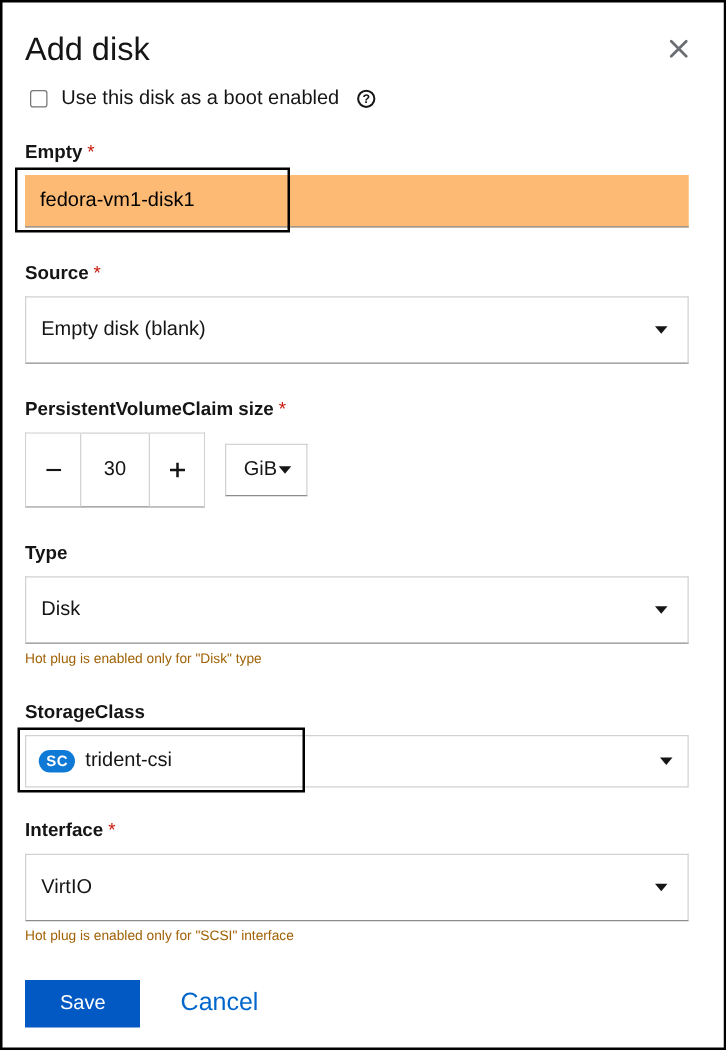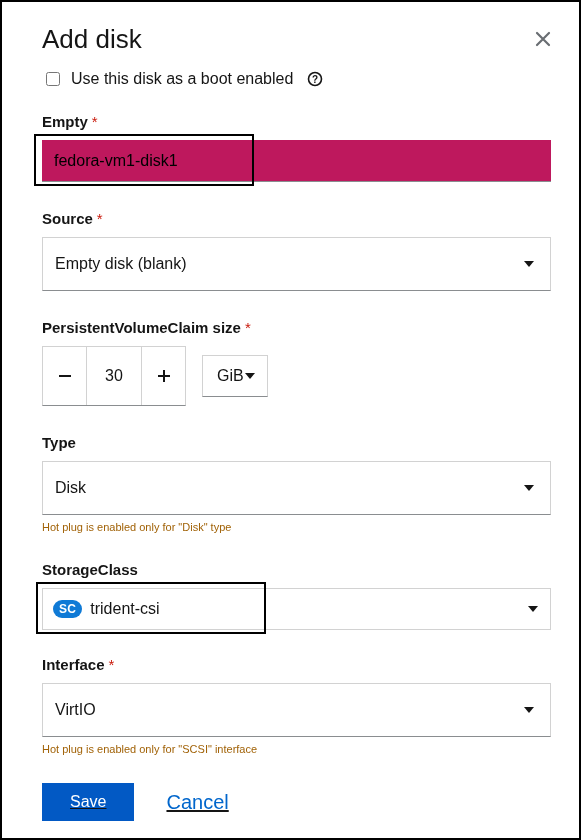--- a/index.html
+++ b/index.html
@@ -7,21 +7,21 @@
   body {
     font-family: "Helvetica Neue", Helvetica, Arial, sans-serif;
     color: #151515;
     background: #fff;
   }
   .frame {
     width: 581px;
     height: 840px;
     border: 2px solid #000;
     position: relative;
-    padding: 22px 28px 20px 40px;
+    padding: 22px 28px 20px 18px;
   }
   .header-row {
     display: flex;
     align-items: center;
     justify-content: space-between;
     margin-bottom: 14px;
   }
   .title {
     font-size: 26px;
     font-weight: 400;
@@ -54,21 +54,21 @@
   }
   .req { color: #c9190b; margin-left: 4px; font-weight: 400; }
   .name-input-wrap { position: relative; }
   .name-input {
     width: 100%;
     height: 42px;
     padding: 0 12px;
     font-size: 16px;
     border: none;
     border-bottom: 1px solid #8a8d90;
-    background: #be185d;
+    background: #fdba74;
     outline: none;
   }
   .name-highlight-box {
     position: absolute;
     top: -6px;
     left: -8px;
     width: 220px;
     height: 52px;
     border: 2px solid #000;
     pointer-events: none;
@@ -171,23 +171,22 @@
     position: absolute;
     top: -6px;
     left: -6px;
     width: 230px;
     height: 52px;
     border: 2px solid #000;
     pointer-events: none;
   }
   .actions {
     display: flex;
-    align-items: flex-start;
+    align-items: center;
     gap: 28px;
-    text-decoration: underline;
   }
   .btn-save {
     background: #0259c4;
     color: #fff;
     border: none;
     font-size: 16px;
     padding: 10px 28px;
     cursor: pointer;
   }
   .btn-cancel {

